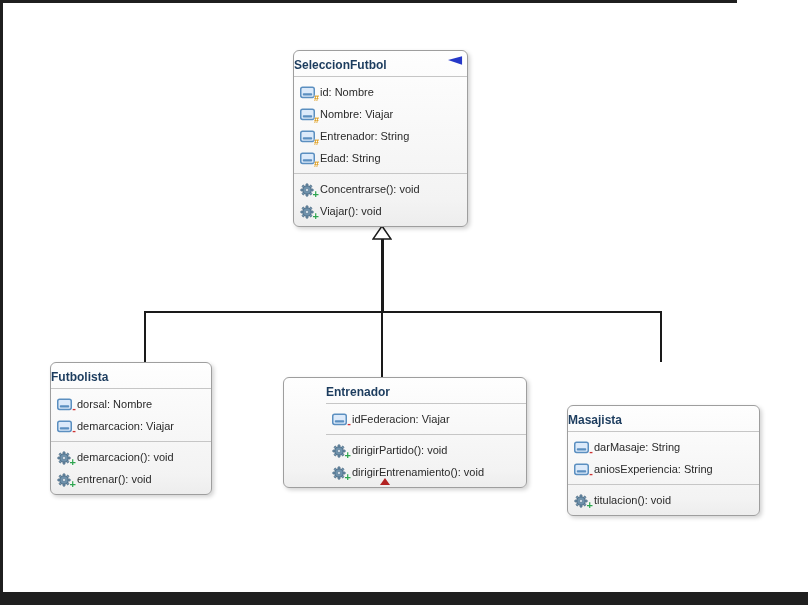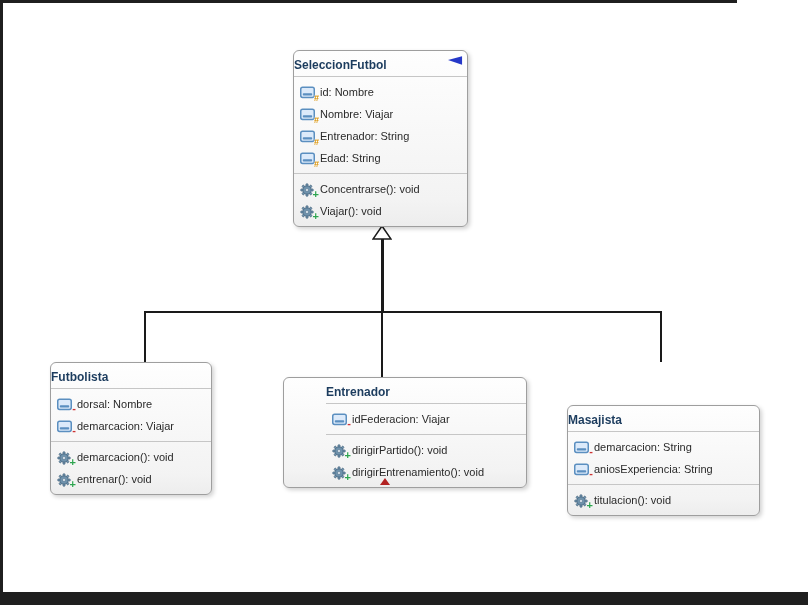--- a/index.html
+++ b/index.html
@@ -263,21 +263,21 @@
     <div class="uml-title"><span>Masajista</span></div>
     <div class="section attrs">
       <div class="member">
         <span class="mico">
           <svg width="15" height="13" viewBox="0 0 16 13">
               <rect x="0.8" y="0.8" width="14.4" height="11" rx="2" fill="#dceafa" stroke="#5b8fc0" stroke-width="1.6"></rect>
               <rect x="3" y="7.2" width="10" height="2.6" rx="0.8" fill="#5b8fc0"></rect>
             </svg>
           <span class="vis private">-</span>
         </span>
-        <span>demarcacion: String</span>
+        <span>darMasaje: String</span>
       </div>
       <div class="member">
         <span class="mico">
           <svg width="15" height="13" viewBox="0 0 16 13">
               <rect x="0.8" y="0.8" width="14.4" height="11" rx="2" fill="#dceafa" stroke="#5b8fc0" stroke-width="1.6"></rect>
               <rect x="3" y="7.2" width="10" height="2.6" rx="0.8" fill="#5b8fc0"></rect>
             </svg>
           <span class="vis private">-</span>
         </span>
         <span>aniosExperiencia: String</span>

